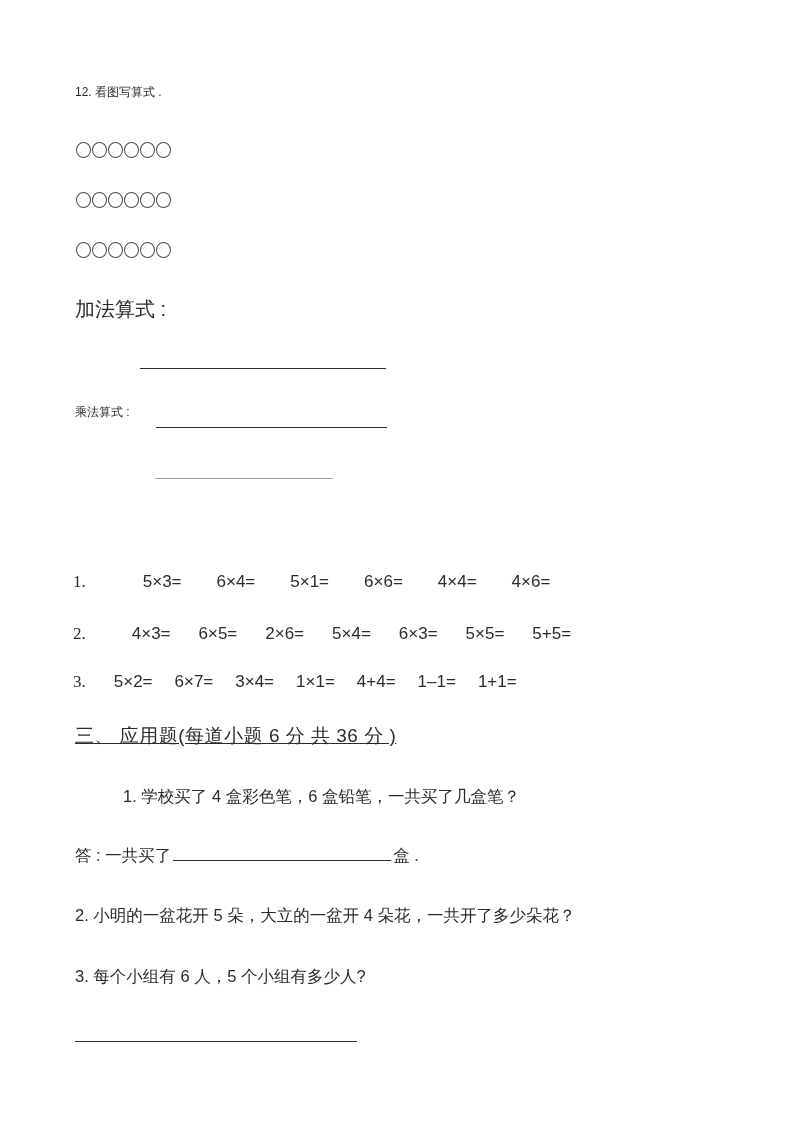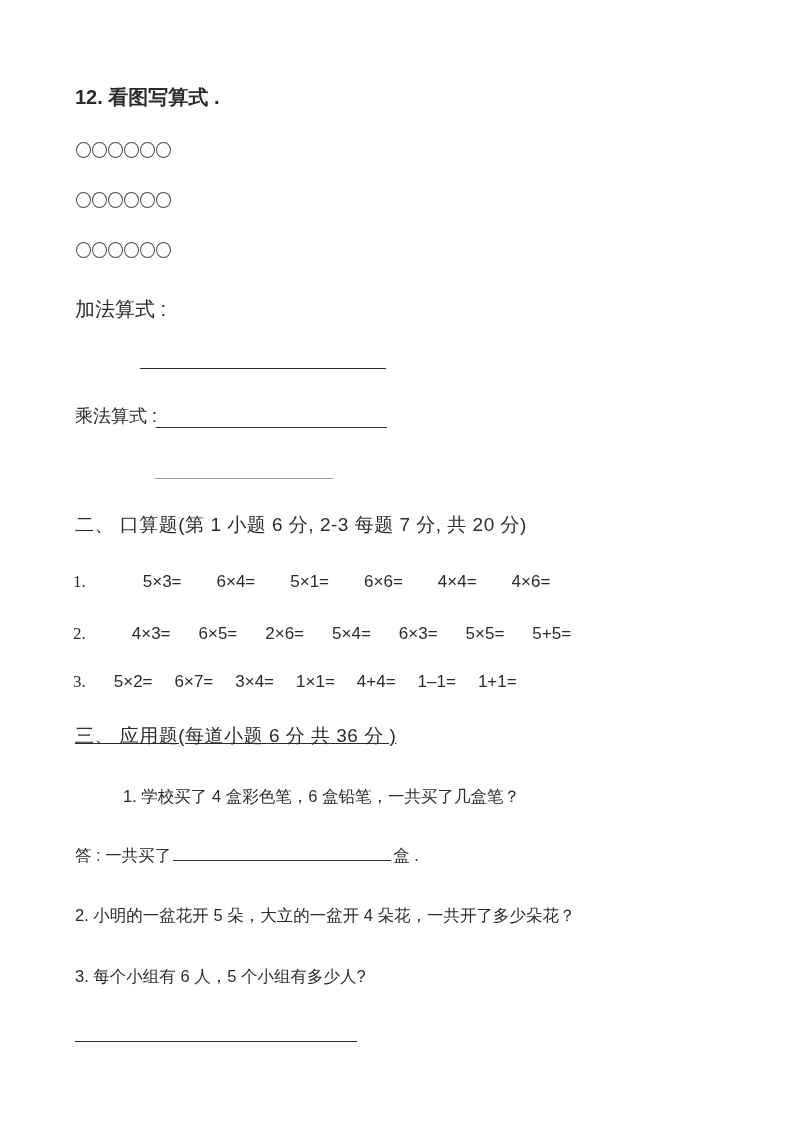--- a/index.html
+++ b/index.html
@@ -6,37 +6,37 @@
   .page {
     position:relative;
     width:793px; height:1122px;
     background:#ffffff;
     font-family:"Liberation Sans","DejaVu Sans",sans-serif;
     color:#2b2b2b;
     overflow:hidden;
   }
   .abs { position:absolute; white-space:nowrap; }
 
-  .q12-title { left:75px; top:84px; font-size:20px;font-weight:bold; }
+  .q12-title { left:75px; top:84px; font-size:12px; }
 
   .circles-row { left:76px; height:16px; }
   .circles-row-1 { top:142px; }
   .circles-row-2 { top:192px; }
   .circles-row-3 { top:242px; }
   .circle {
     display:inline-block;
     width:13px; height:14px;
     border:1.3px solid #4b4b4b;
     border-radius:50%;
     margin-right:1px;
     vertical-align:top;
   }
 
   .add-label  { left:75px; top:296px; font-size:20px; }
-  .mul-label  { left:75px; top:404px; font-size:18px; }
+  .mul-label  { left:75px; top:404px; font-size:12px; }
 
   .line { position:absolute; height:0; }
   .line-dark  { border-top:1.6px solid #2d2d2d; }
   .line-light { border-top:1px solid #9a9a9a; }
   .add-line   { left:140px; top:368px; width:246px; }
   .mul-line   { left:156px; top:427px; width:231px; }
   .extra-line { left:155px; top:478px; width:178px; }
   .bottom-line{ left:75px;  top:1041px; width:282px; }
 
   .sec-heading { font-size:19px; letter-spacing:0.5px; }
@@ -80,21 +80,20 @@
   <div class="abs circles-row circles-row-3"><span class="circle"></span><span class="circle"></span><span class="circle"></span><span class="circle"></span><span class="circle"></span><span class="circle"></span></div>
 
   <div class="abs add-label">加法算式 :</div>
   <div class="line line-dark add-line"></div>
 
   <div class="abs mul-label">乘法算式 :</div>
   <div class="line line-dark mul-line"></div>
 
   <div class="line line-light extra-line"></div>
 
-  <div class="abs sec-heading sec2-heading">二、 口算题(第 1 小题 6 分, 2-3 每题 7 分, 共 20 分)</div>
 
   <div class="abs oral-row oral-row-1">
     <span class="num">1.</span>
     <span>5×3=</span>
     <span>6×4=</span>
     <span>5×1=</span>
     <span>6×6=</span>
     <span>4×4=</span>
     <span>4×6=</span>
   </div>

